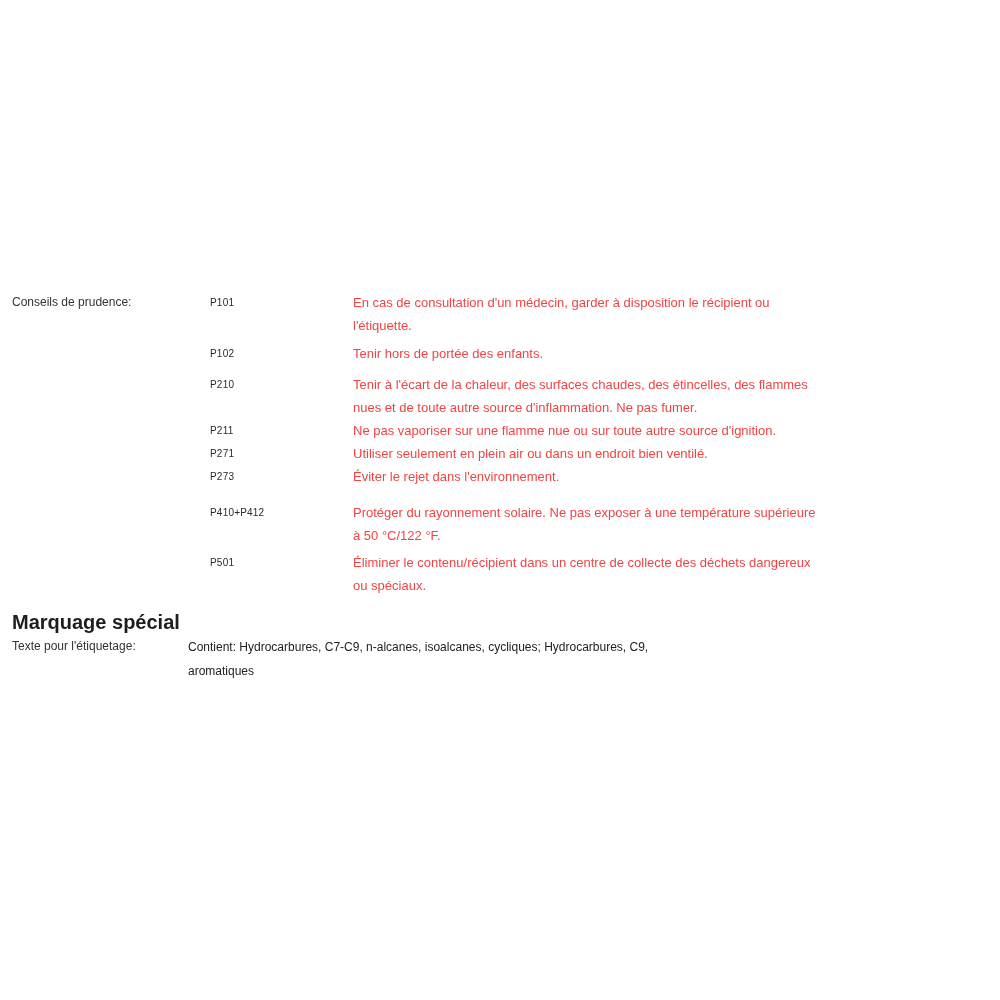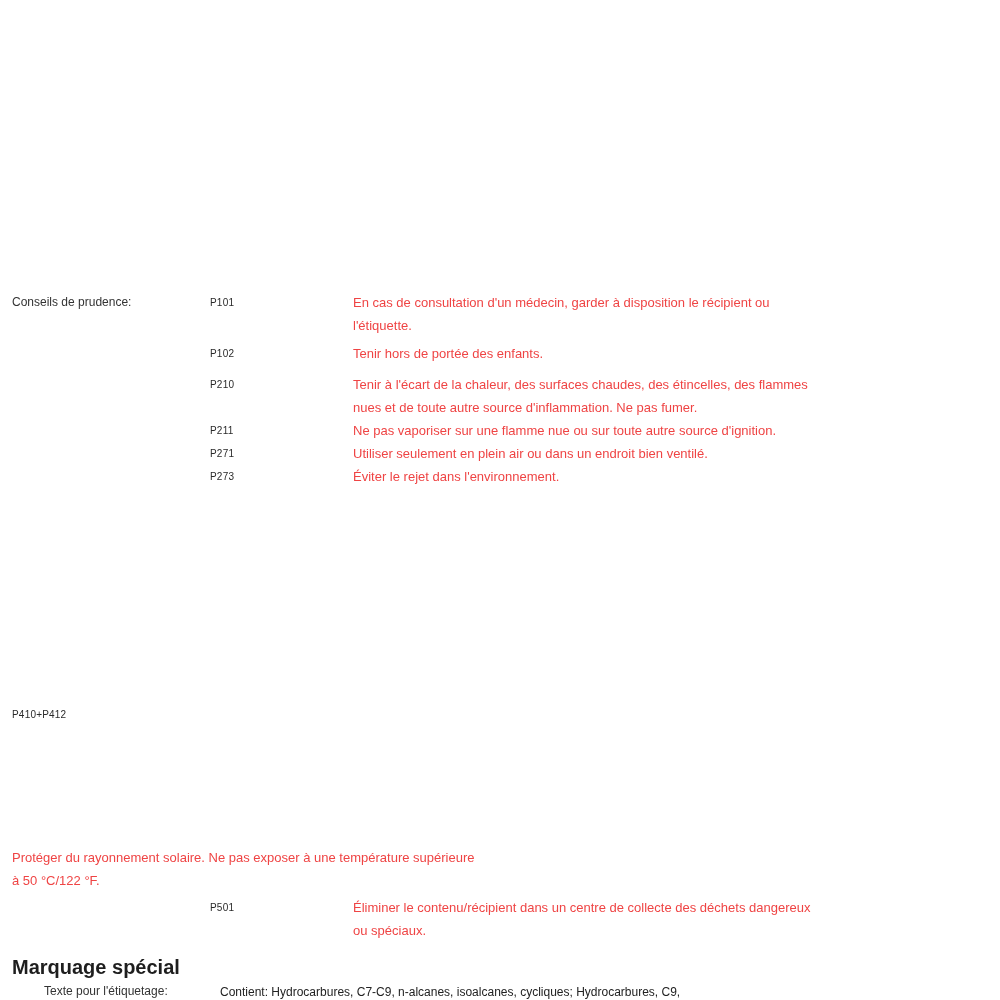--- a/index.html
+++ b/index.html
@@ -48,21 +48,21 @@
   .col-text {
     flex: 1 1 auto;
     max-width: 672px;
     font-size: 13px;
     line-height: 23px;
     white-space: pre-line;
     color: #ef4444;
   }
   .gap-sm  { margin-top: 5px; }
   .gap-md  { margin-top: 8px; }
-  .gap-lg  { margin-top: 13px; flex-direction: column; }
+  .gap-lg  { margin-top: 13px; }
   .gap-xl  { margin-top: 4px; }
 
   .special-section {
     margin-top: 15px;
   }
   .special-heading {
     font-size: 20px;
     font-weight: bold;
     line-height: 20px;
     color: #1e1e1e;
@@ -72,21 +72,20 @@
     align-items: flex-start;
     margin-top: 3px;
   }
   .special-label {
     width: 176px;
     flex: 0 0 176px;
     font-size: 12px;
     line-height: 15px;
     padding-top: 4px;
     color: #333333;
-    margin-left: 32px;
   }
   .special-text {
     flex: 1 1 auto;
     max-width: 740px;
     font-size: 12px;
     line-height: 24px;
     white-space: pre-line;
     color: #222222;
   }
 </style>

